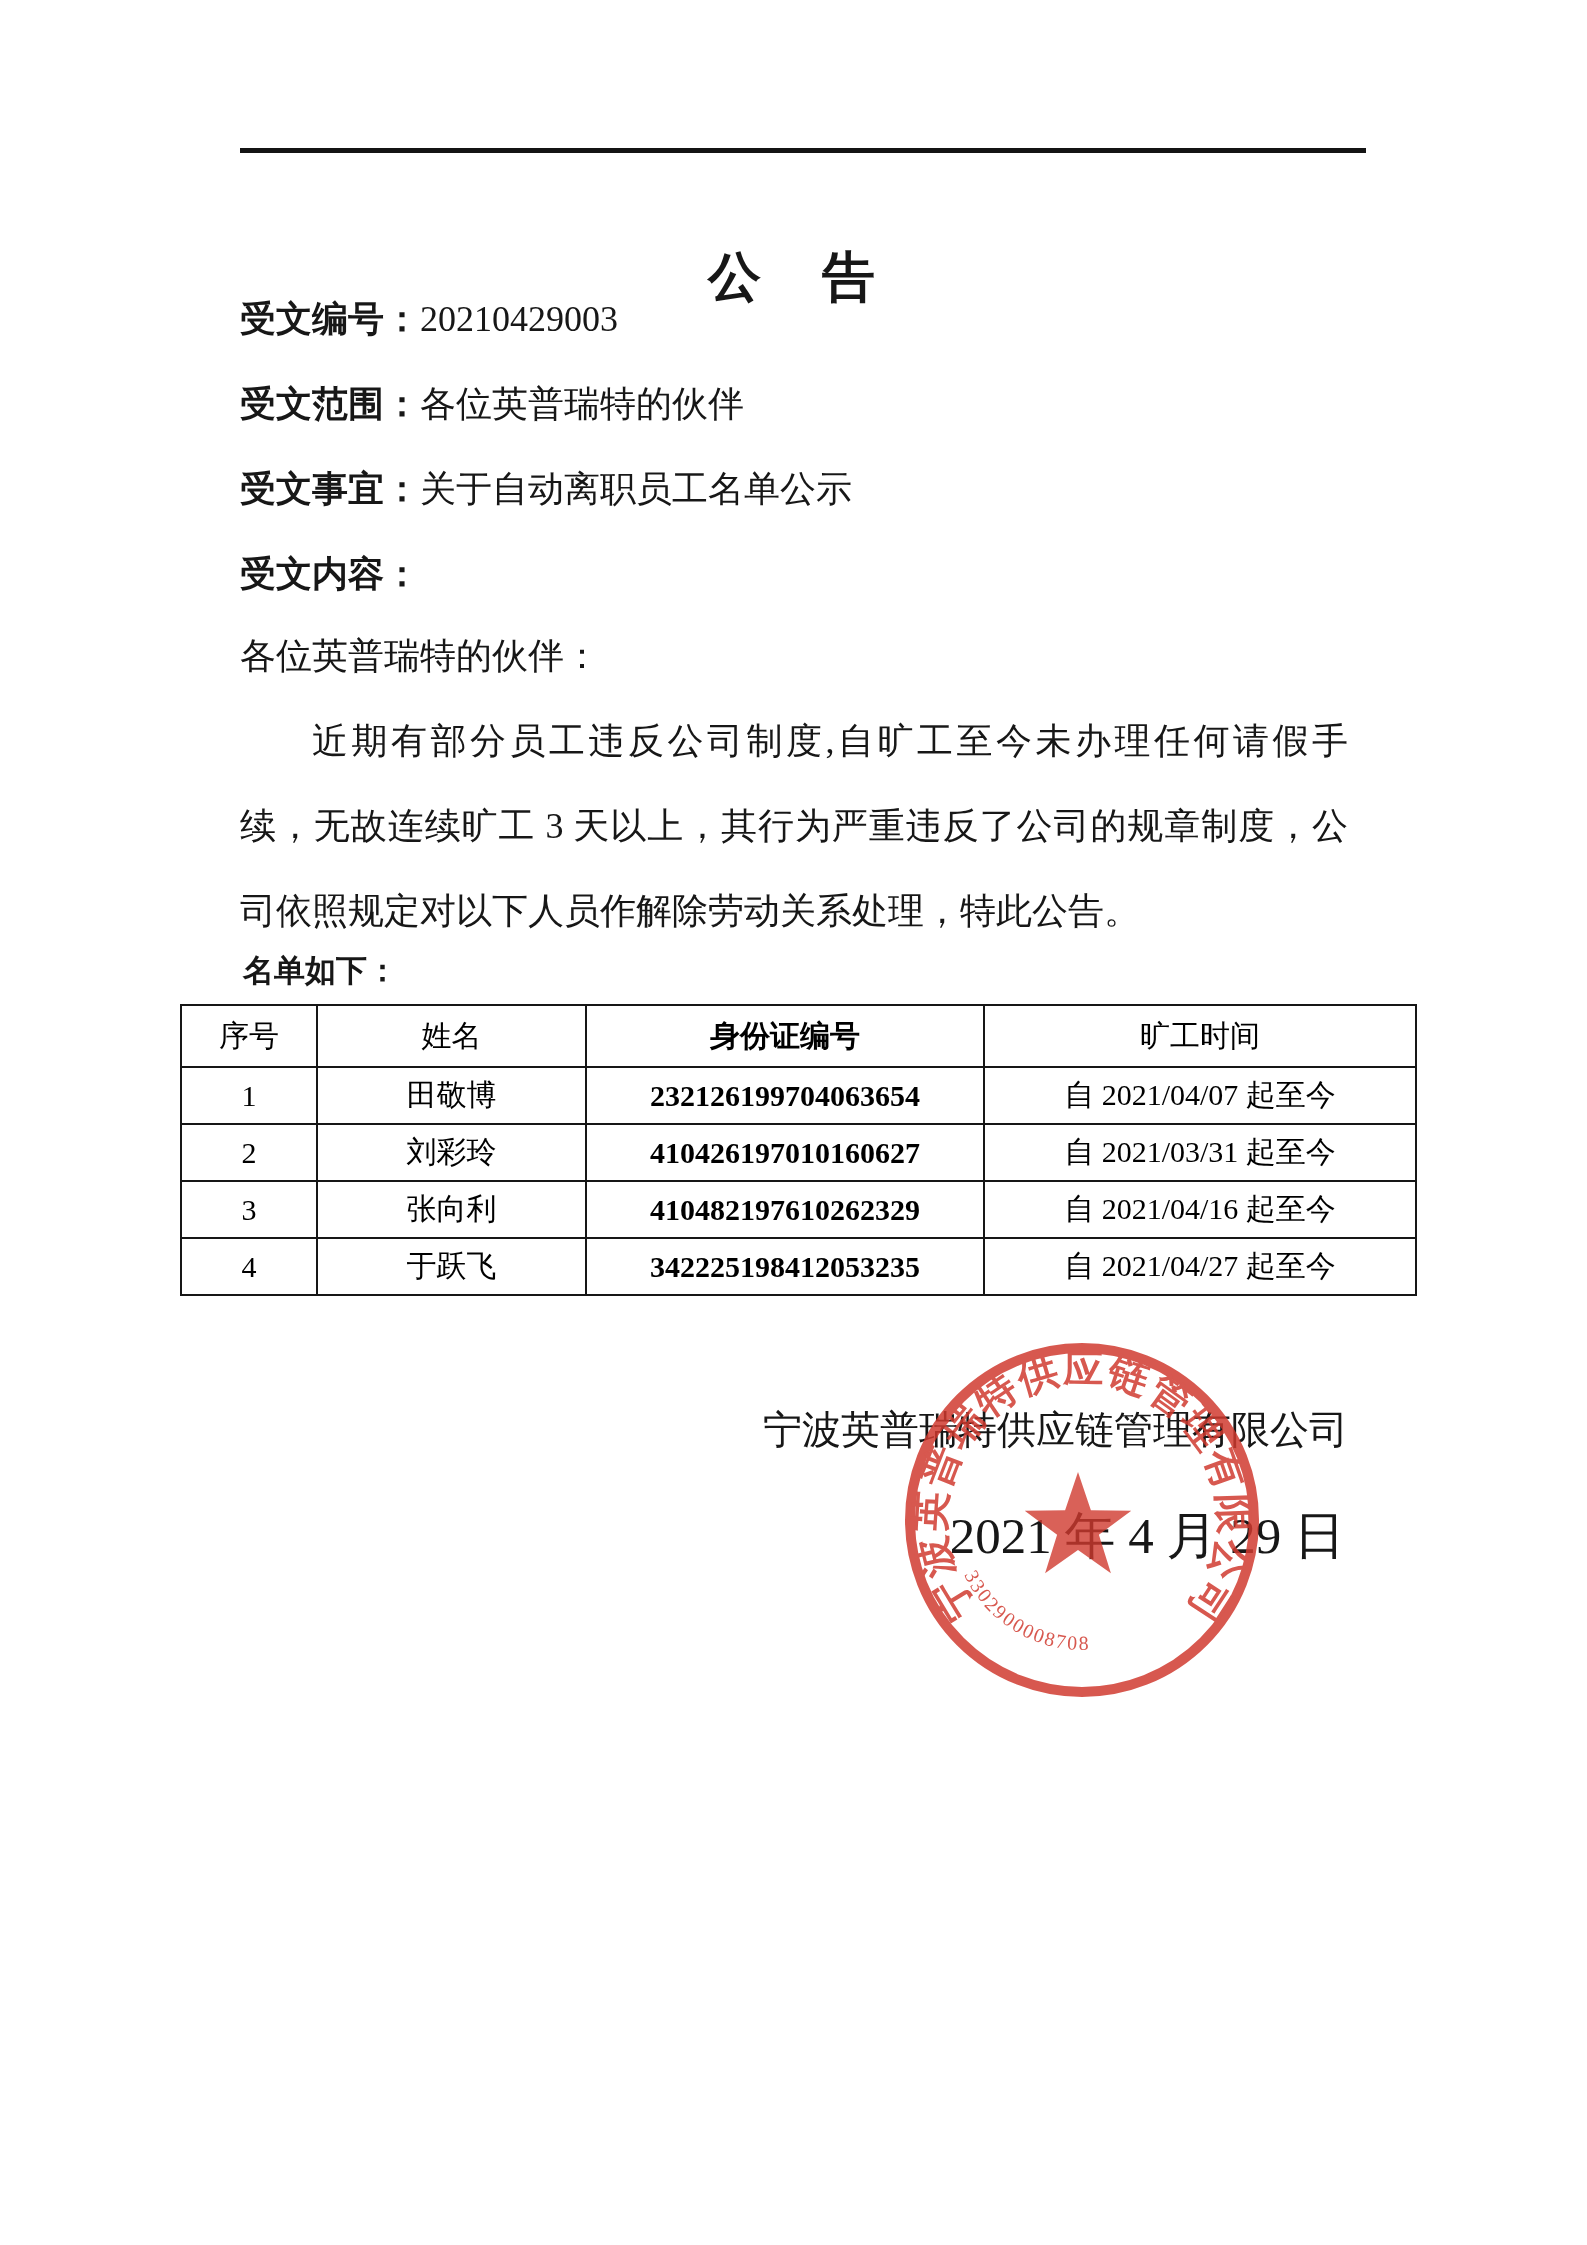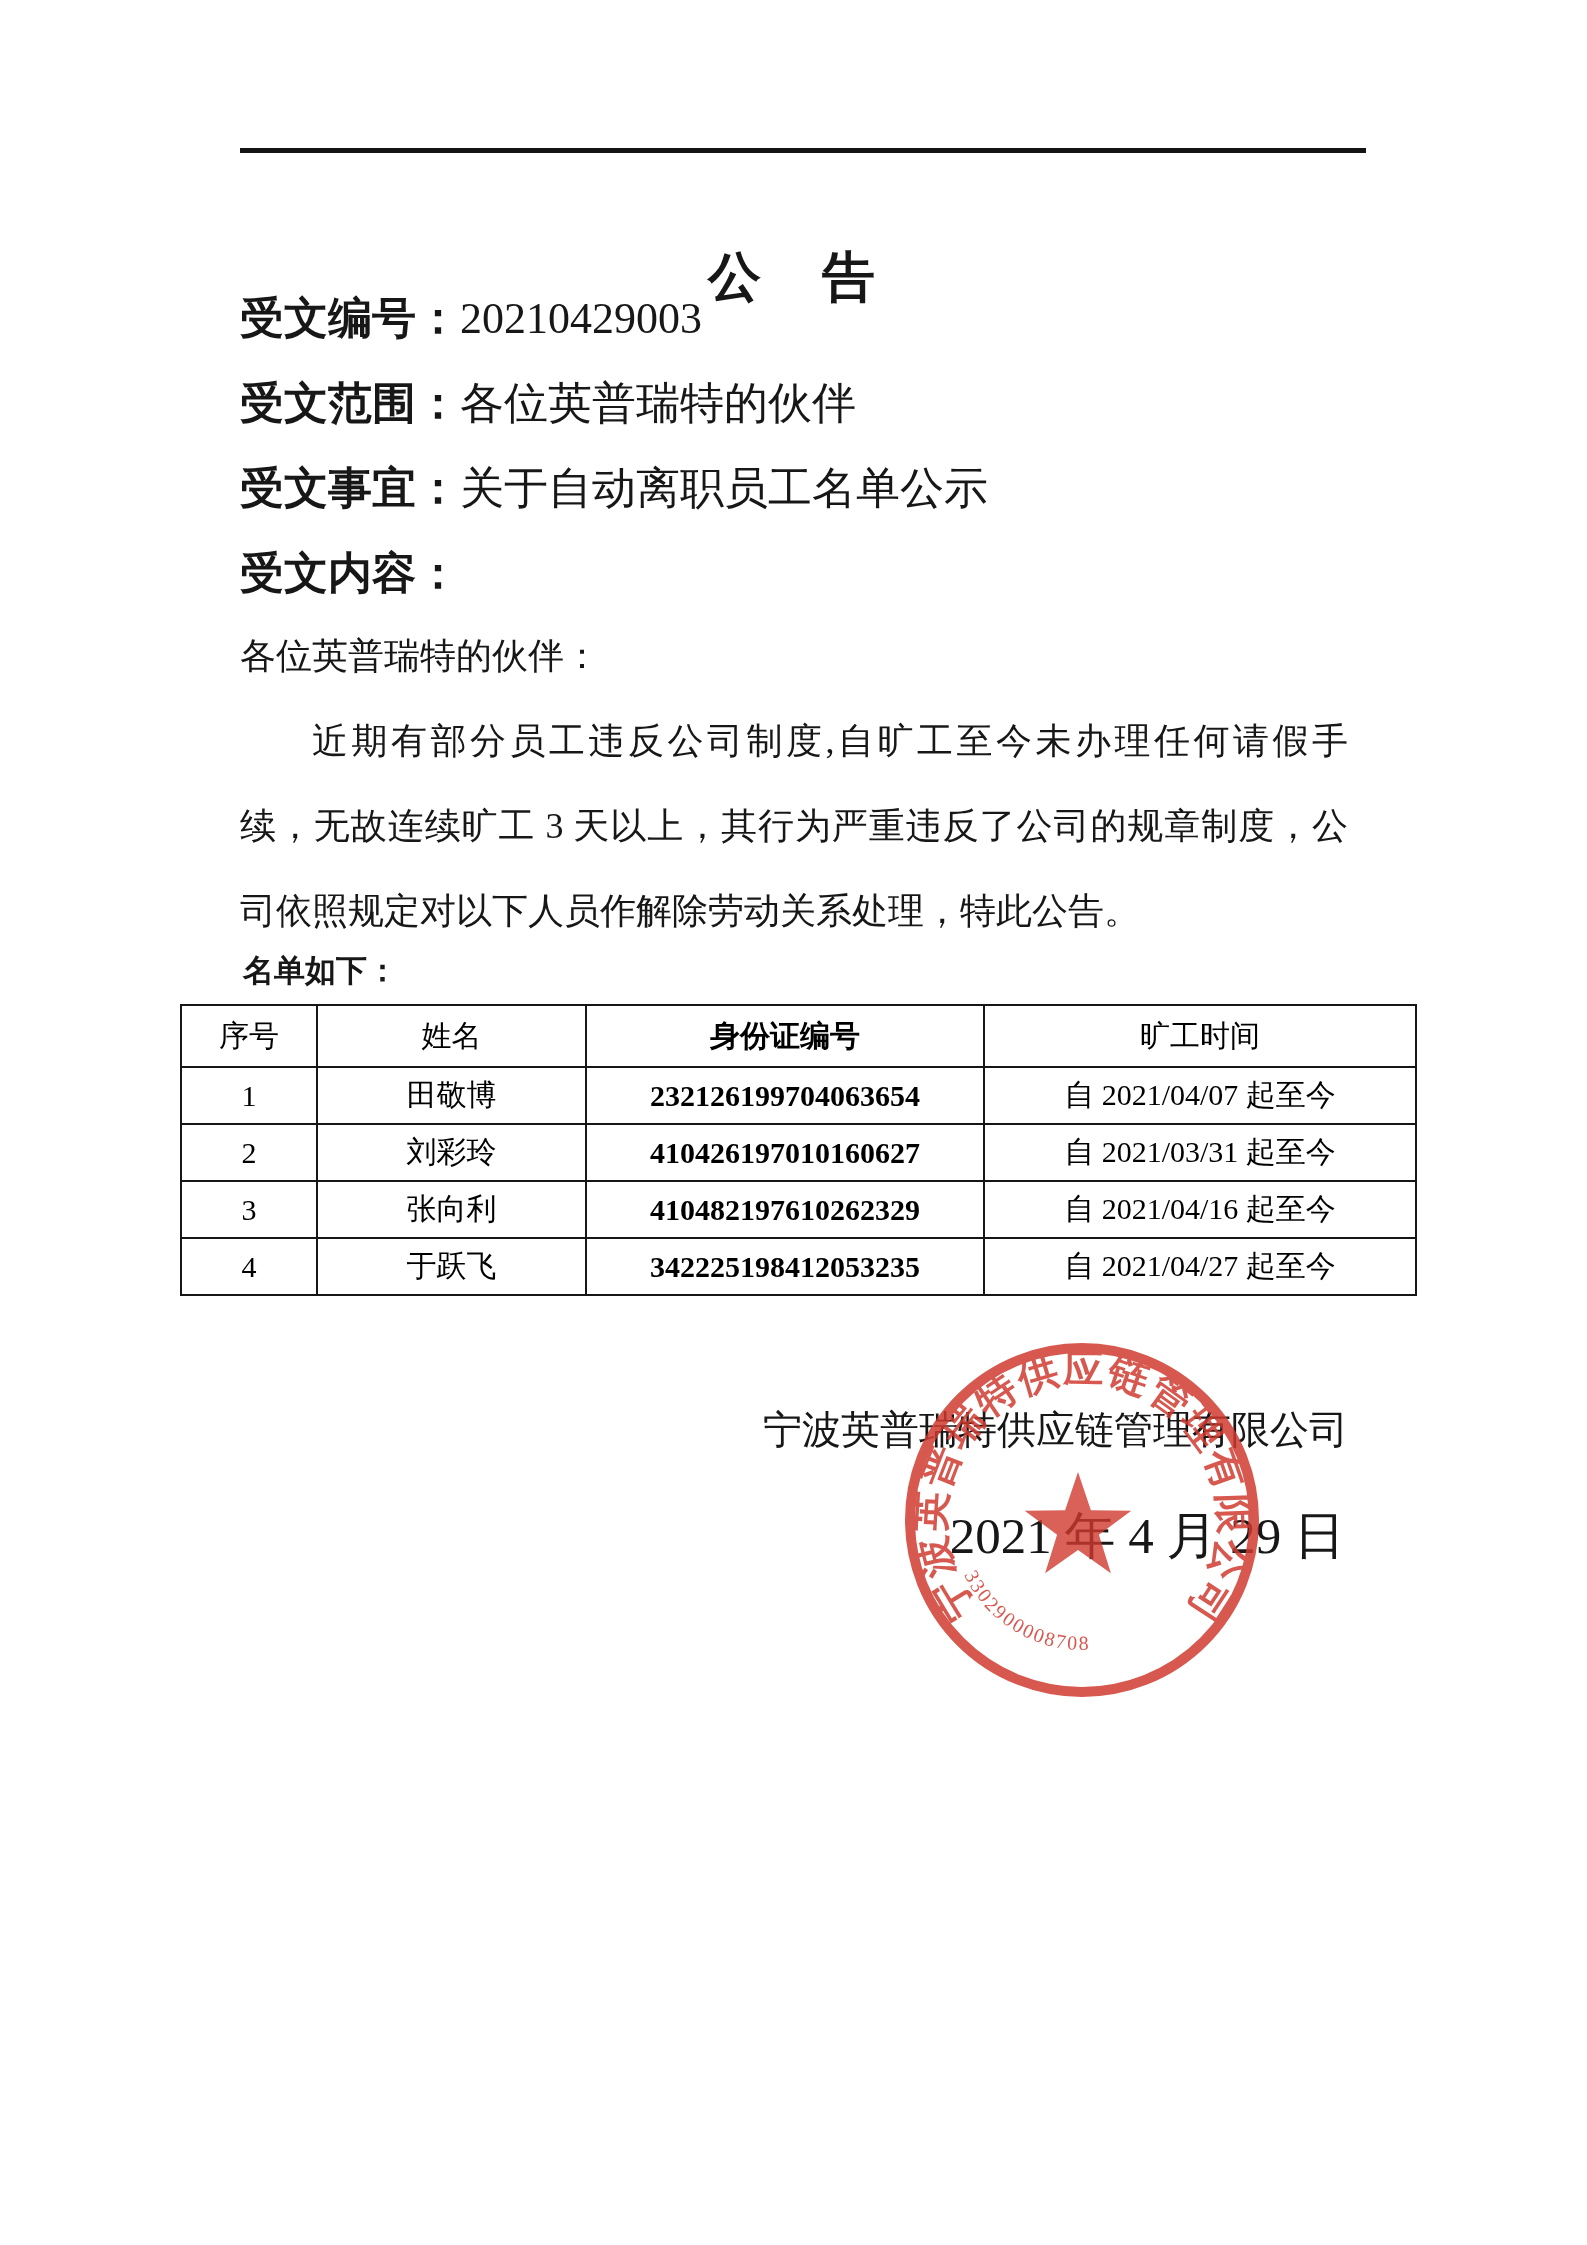--- a/index.html
+++ b/index.html
@@ -6,21 +6,21 @@
   .page{
     position:relative;width:1587px;height:2245px;background:#ffffff;
     font-family:"Liberation Serif","DejaVu Serif",serif;color:#171717;
     overflow:hidden;margin:0 auto;
   }
   .top-rule{position:absolute;left:240px;top:148px;width:1126px;height:5px;background:#141414;}
   .doc-title{
     position:absolute;left:0;top:194px;width:100%;text-align:center;
     font-size:53px;font-weight:bold;letter-spacing:4px;margin-top:48px;
   }
-  .field{position:absolute;left:240px;font-size:44px;line-height:46px;white-space:nowrap;}
+  .field{position:absolute;left:240px;font-size:36px;line-height:46px;white-space:nowrap;}
   .field .lbl{font-weight:bold;}
   .field .val{font-weight:normal;}
   .salutation{position:absolute;left:240px;top:633px;font-size:36px;line-height:46px;}
   .body-line{
     position:absolute;left:240px;width:1108px;font-size:36px;line-height:46px;
     white-space:nowrap;
     font-family:Liberation Serif, serif;
   }
   .body-line.justify{white-space:normal;text-align:justify;text-align-last:justify;}
   .body-line.indent{text-indent:72px;}

